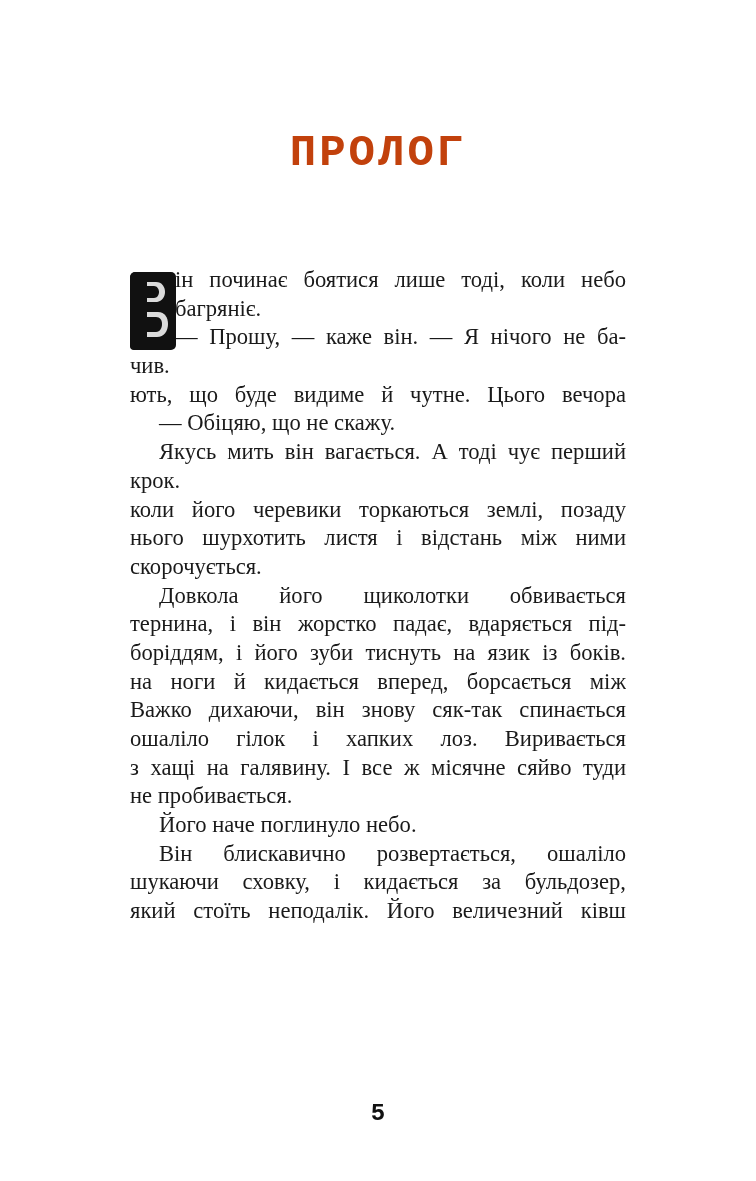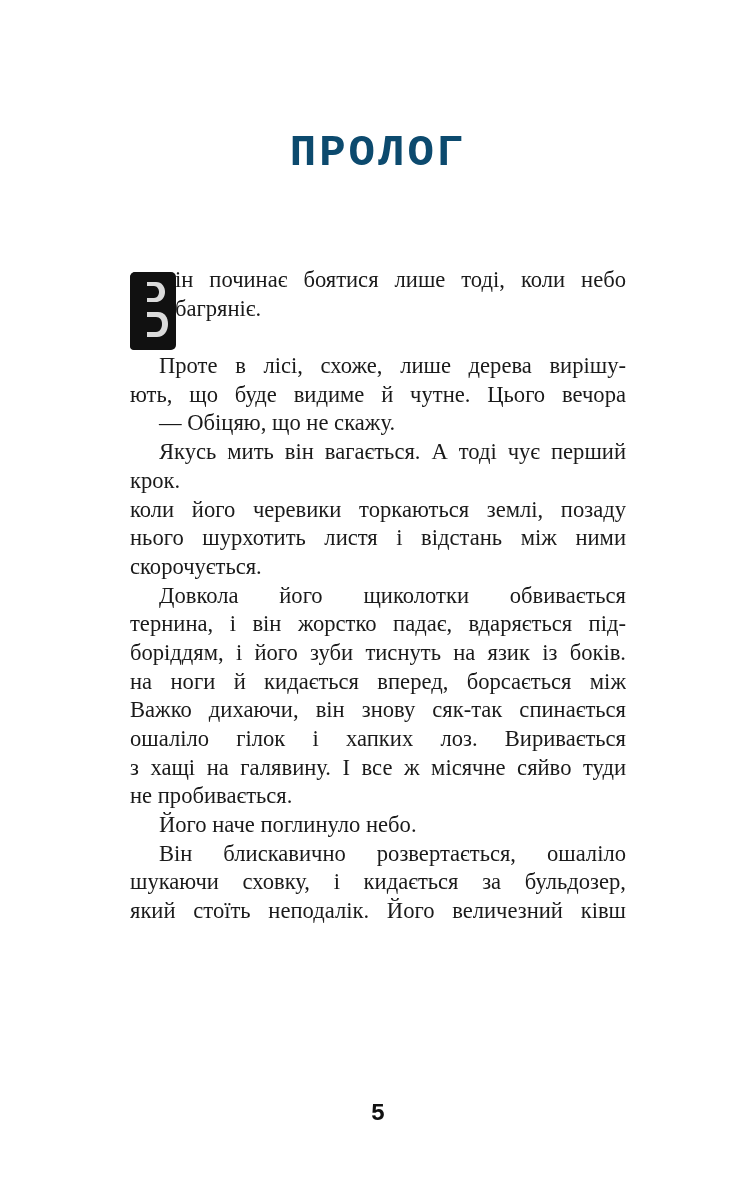--- a/index.html
+++ b/index.html
@@ -1,20 +1,20 @@
 <!DOCTYPE html>
 <html><head>
 <meta charset="utf-8">
 <style>
   html, body { margin: 0; padding: 0; background: #ffffff; }
   body { width: 756px; height: 1181px; position: relative; overflow: hidden; color: #1a1a1a; }
   .title {
     position: absolute; left: 0; width: 756px; top: 128px; text-align: center;
     font-family: "Liberation Mono", "DejaVu Sans Mono", monospace;
-    font-weight: bold; font-size: 44px; letter-spacing: 3px; color: #0c4a6e;
+    font-weight: bold; font-size: 44px; letter-spacing: 3px; color: #c2410c;
   }
   .text {
     position: absolute; left: 130px; width: 496px; top: 266px;
     font-family: "Liberation Serif", "DejaVu Serif", serif;
     font-size: 22.6px; line-height: 28.7px; text-align: justify;
     color: #1a1a1a;
   }
   .line { display: block; white-space: nowrap; height: 28.7px; }
   .line.j { text-align: justify; text-align-last: justify; white-space: normal; overflow: hidden; }
   .ind { padding-left: 29px; }
@@ -41,22 +41,22 @@
       <rect x="0" y="0" width="46" height="78" fill="#111" rx="5"></rect>
       <path d="M12 10 h14 c6 0 9 5 9 10 c0 5 -3 9 -8 10 h-15z" fill="#fff" opacity="0.85"></path>
       <path d="M12 40 h16 c7 0 10 6 10 12 c0 7 -4 13 -11 13 h-15z" fill="#fff" opacity="0.85"></path>
       <path d="M16 14 h8 c3 0 5 3 5 6 c0 3 -2 6 -5 6 h-8z" fill="#111"></path>
       <path d="M16 45 h10 c4 0 6 3 6 7 c0 4 -2 8 -6 8 h-10z" fill="#111"></path>
       <rect x="12" y="8" width="5" height="60" fill="#111"></rect>
     </svg>
   </div>
   <span class="line j dc-row">ін починає боятися лише тоді, коли небо</span>
   <span class="line dc-row">багряніє.</span>
+  <span class="line j dc-row">— Прошу, — каже він. — Я нічого не ба-</span>
   <span class="line">чив.</span>
-  <span class="line j ind">Проте в лісі, схоже, лише дерева вирішу-</span>
   <span class="line j">ють, що буде видиме й чутне. Цього вечора</span>
   <span class="line ind">— Обіцяю, що не скажу.</span>
   <span class="line j ind">Якусь мить він вагається. А тоді чує перший</span>
   <span class="line">крок.</span>
   <span class="line j">коли його черевики торкаються землі, позаду</span>
   <span class="line j">нього шурхотить листя і відстань між ними</span>
   <span class="line">скорочується.</span>
   <span class="line j ind">Довкола його щиколотки обвивається</span>
   <span class="line j">тернина, і він жорстко падає, вдаряється під-</span>
   <span class="line j">боріддям, і його зуби тиснуть на язик із боків.</span>

